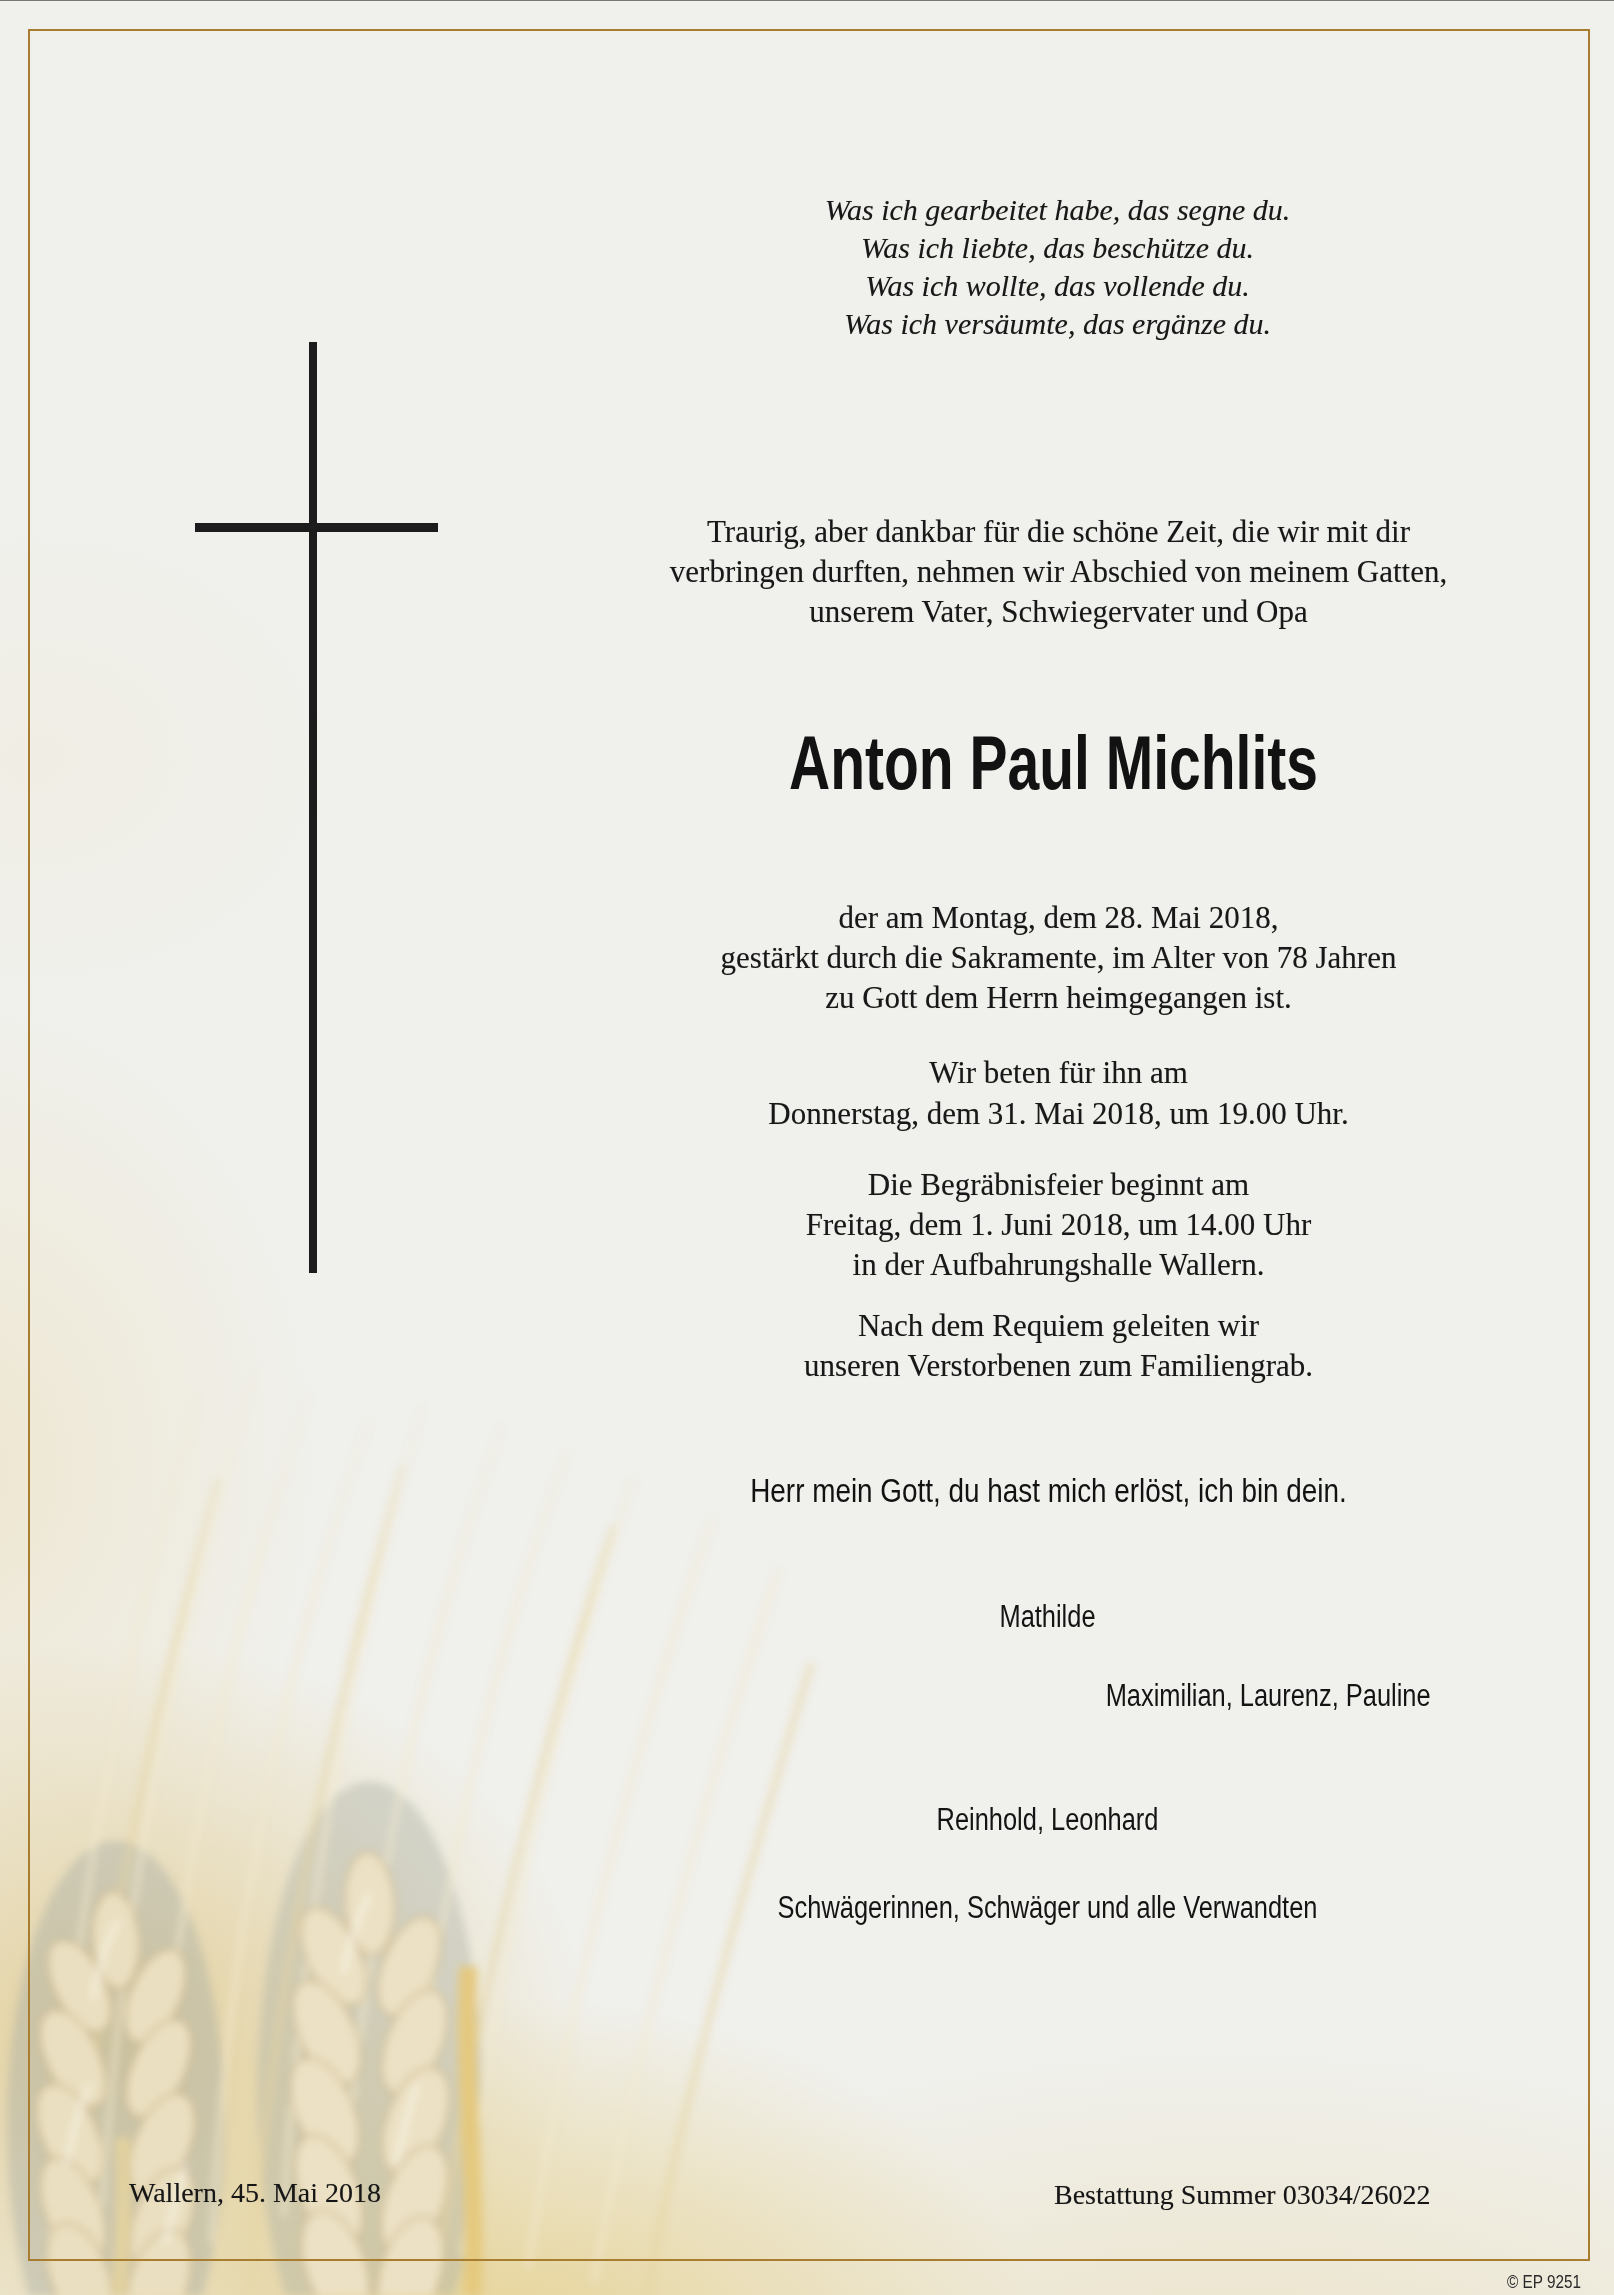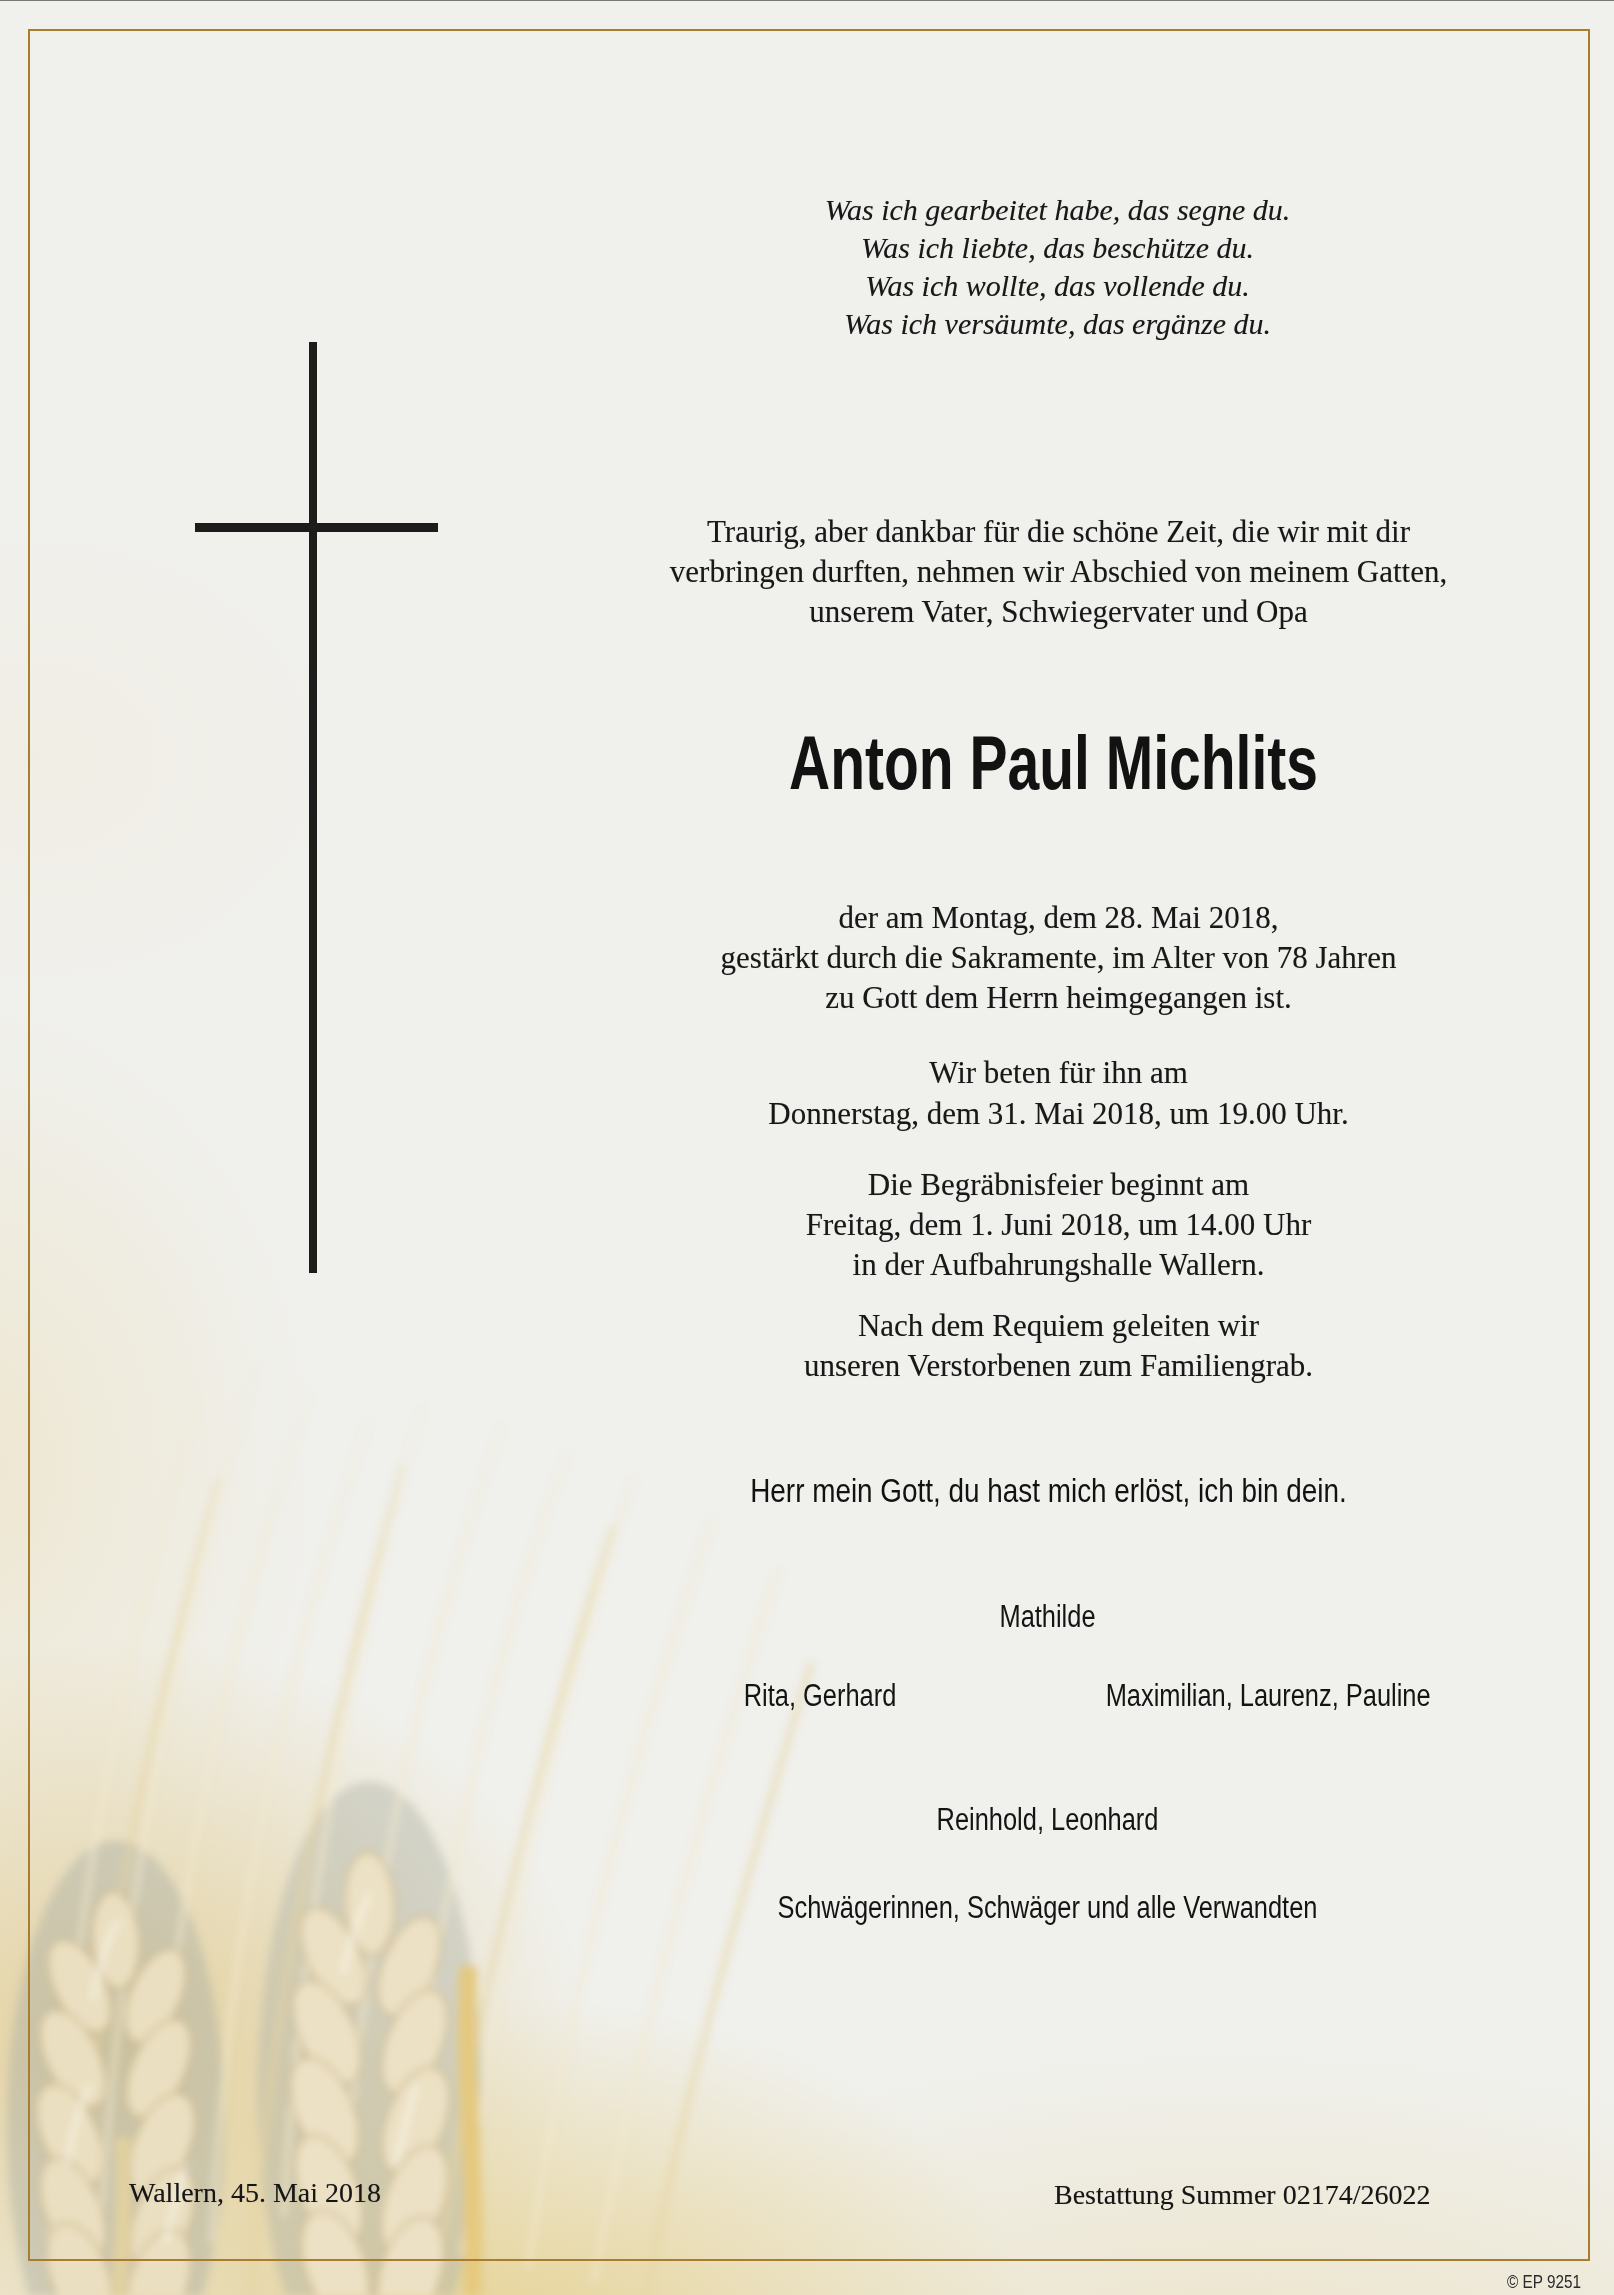--- a/index.html
+++ b/index.html
@@ -182,33 +182,30 @@
   </div>
 
   <div class="motto cond">
     <div class="condline">Herr mein Gott, du hast mich erlöst, ich bin dein.</div>
   </div>
 
   <div class="mourner" style="left:454px;width:1187px;top:1596px;">
     <div class="condline">Mathilde</div>
   </div>
 
-  <div class="mourner" style="left:622px;width:396px;top:1675px;">
-    <div class="condline">Rita, Gerhard</div>
-  </div>
   <div class="mourner" style="left:1070px;width:396px;top:1675px;">
     <div class="condline">Maximilian, Laurenz, Pauline</div>
   </div>
 
   <div class="mourner" style="left:454px;width:1187px;top:1799px;">
     <div class="condline">Reinhold, Leonhard</div>
   </div>
 
   <div class="mourner" style="left:454px;width:1187px;top:1887px;">
     <div class="condline">Schwägerinnen, Schwäger und alle Verwandten</div>
   </div>
 
   <div class="serifline footer-serif" style="left:129px;top:2175px;">Wallern, 45. Mai 2018</div>
-  <div class="serifline footer-serif" style="left:1054px;top:2177px;">Bestattung Summer 02174/26022</div>
+  <div class="serifline footer-serif" style="left:1054px;top:2177px;">Bestattung Summer 03034/26022</div>
   <div class="printcode">© EP 9251</div>
 
 </div>
 
 
 </body></html>

